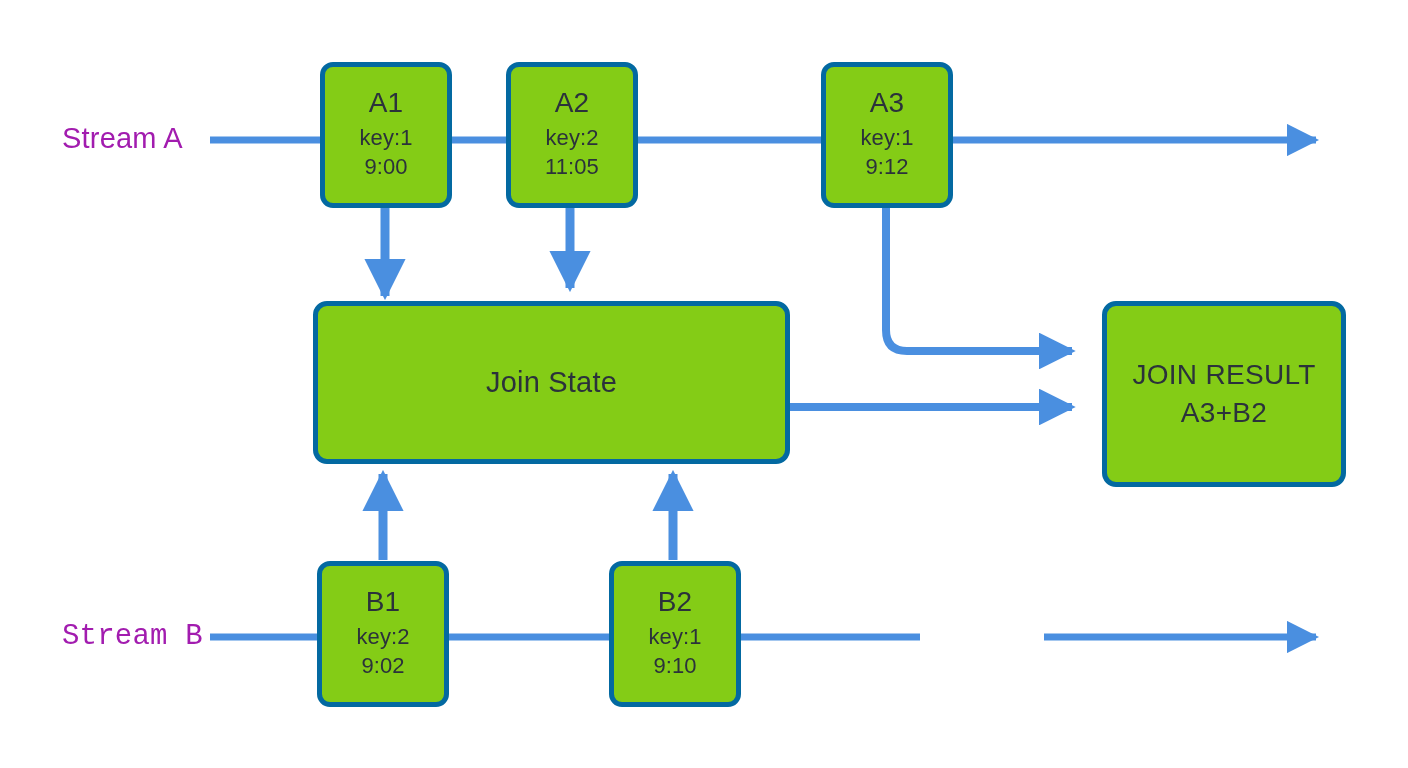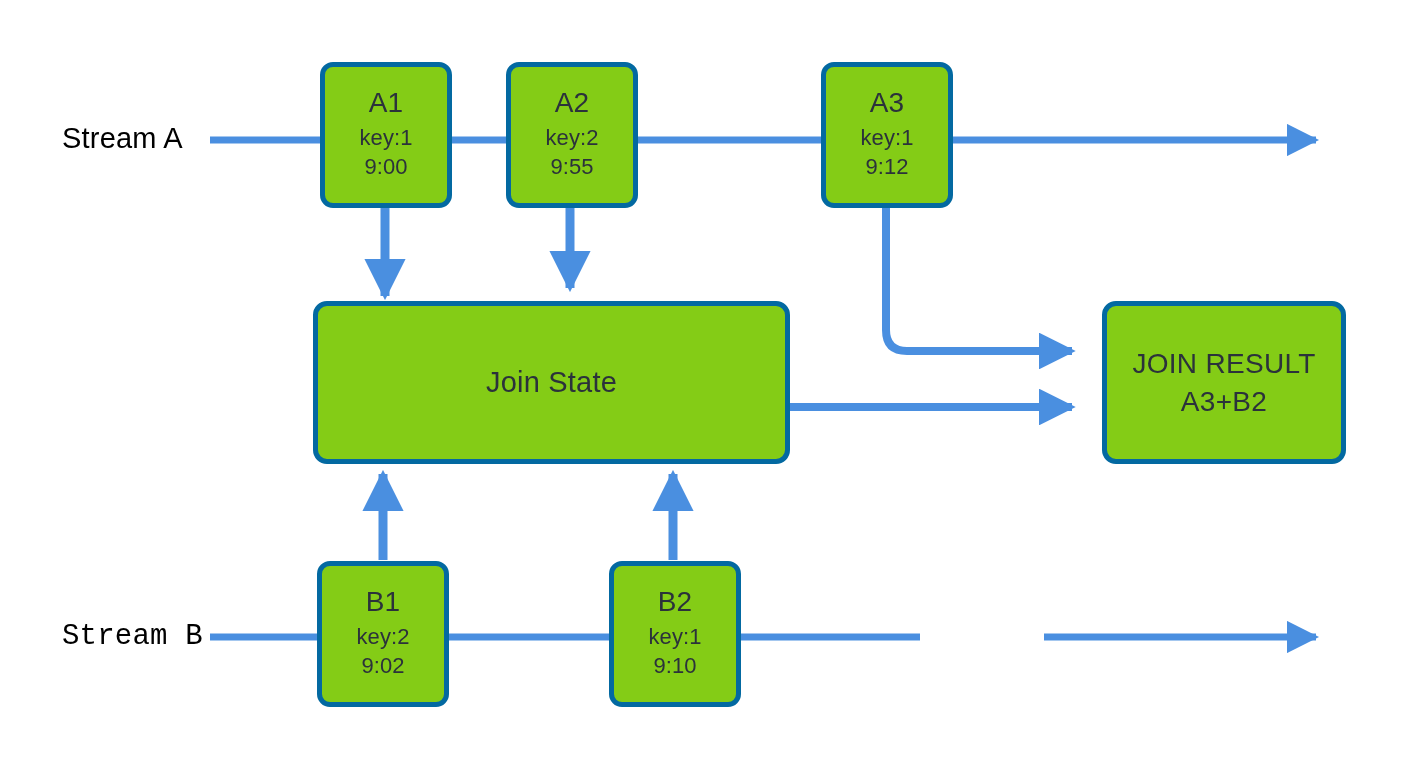--- a/index.html
+++ b/index.html
@@ -64,37 +64,37 @@
   }
   .state-line {
     font-size: 29px;
     line-height: 1.45;
     letter-spacing: 0.2px;
   }
   #node-join-result {
     left: 1102px;
     top: 301px;
     width: 244px;
-    height: 163px;
+    height: 186px;
     border-radius: 14px;
   }
   .result-line-1 {
     font-size: 28px;
     line-height: 1.35;
     letter-spacing: 0.3px;
   }
   .result-line-2 {
     font-size: 28px;
     line-height: 1.35;
     letter-spacing: 0.3px;
   }
   .stream-label {
     position: absolute;
     font-size: 29px;
-    color: #000000;
+    color: #a21caf;
     letter-spacing: 0.2px;
     white-space: nowrap;
     z-index: 3;
   }
   #label-stream-a { left: 62px; top: 122px; }
   #label-stream-b { left: 62px; top: 620px; font-family: Liberation Mono, monospace; }
 </style>
 </head>
 <body>
 
@@ -145,21 +145,21 @@
 
   <div class="node event-node" style="left:320px; top:62px;">
     <div class="event-title">A1</div>
     <div class="event-sub">key:1</div>
     <div class="event-sub">9:00</div>
   </div>
 
   <div class="node event-node" style="left:506px; top:62px;">
     <div class="event-title">A2</div>
     <div class="event-sub">key:2</div>
-    <div class="event-sub">9:55</div>
+    <div class="event-sub">11:05</div>
   </div>
 
   <div class="node event-node" style="left:821px; top:62px;">
     <div class="event-title">A3</div>
     <div class="event-sub">key:1</div>
     <div class="event-sub">9:12</div>
   </div>
 
   <div class="node event-node" style="left:317px; top:561px;">
     <div class="event-title">B1</div>

